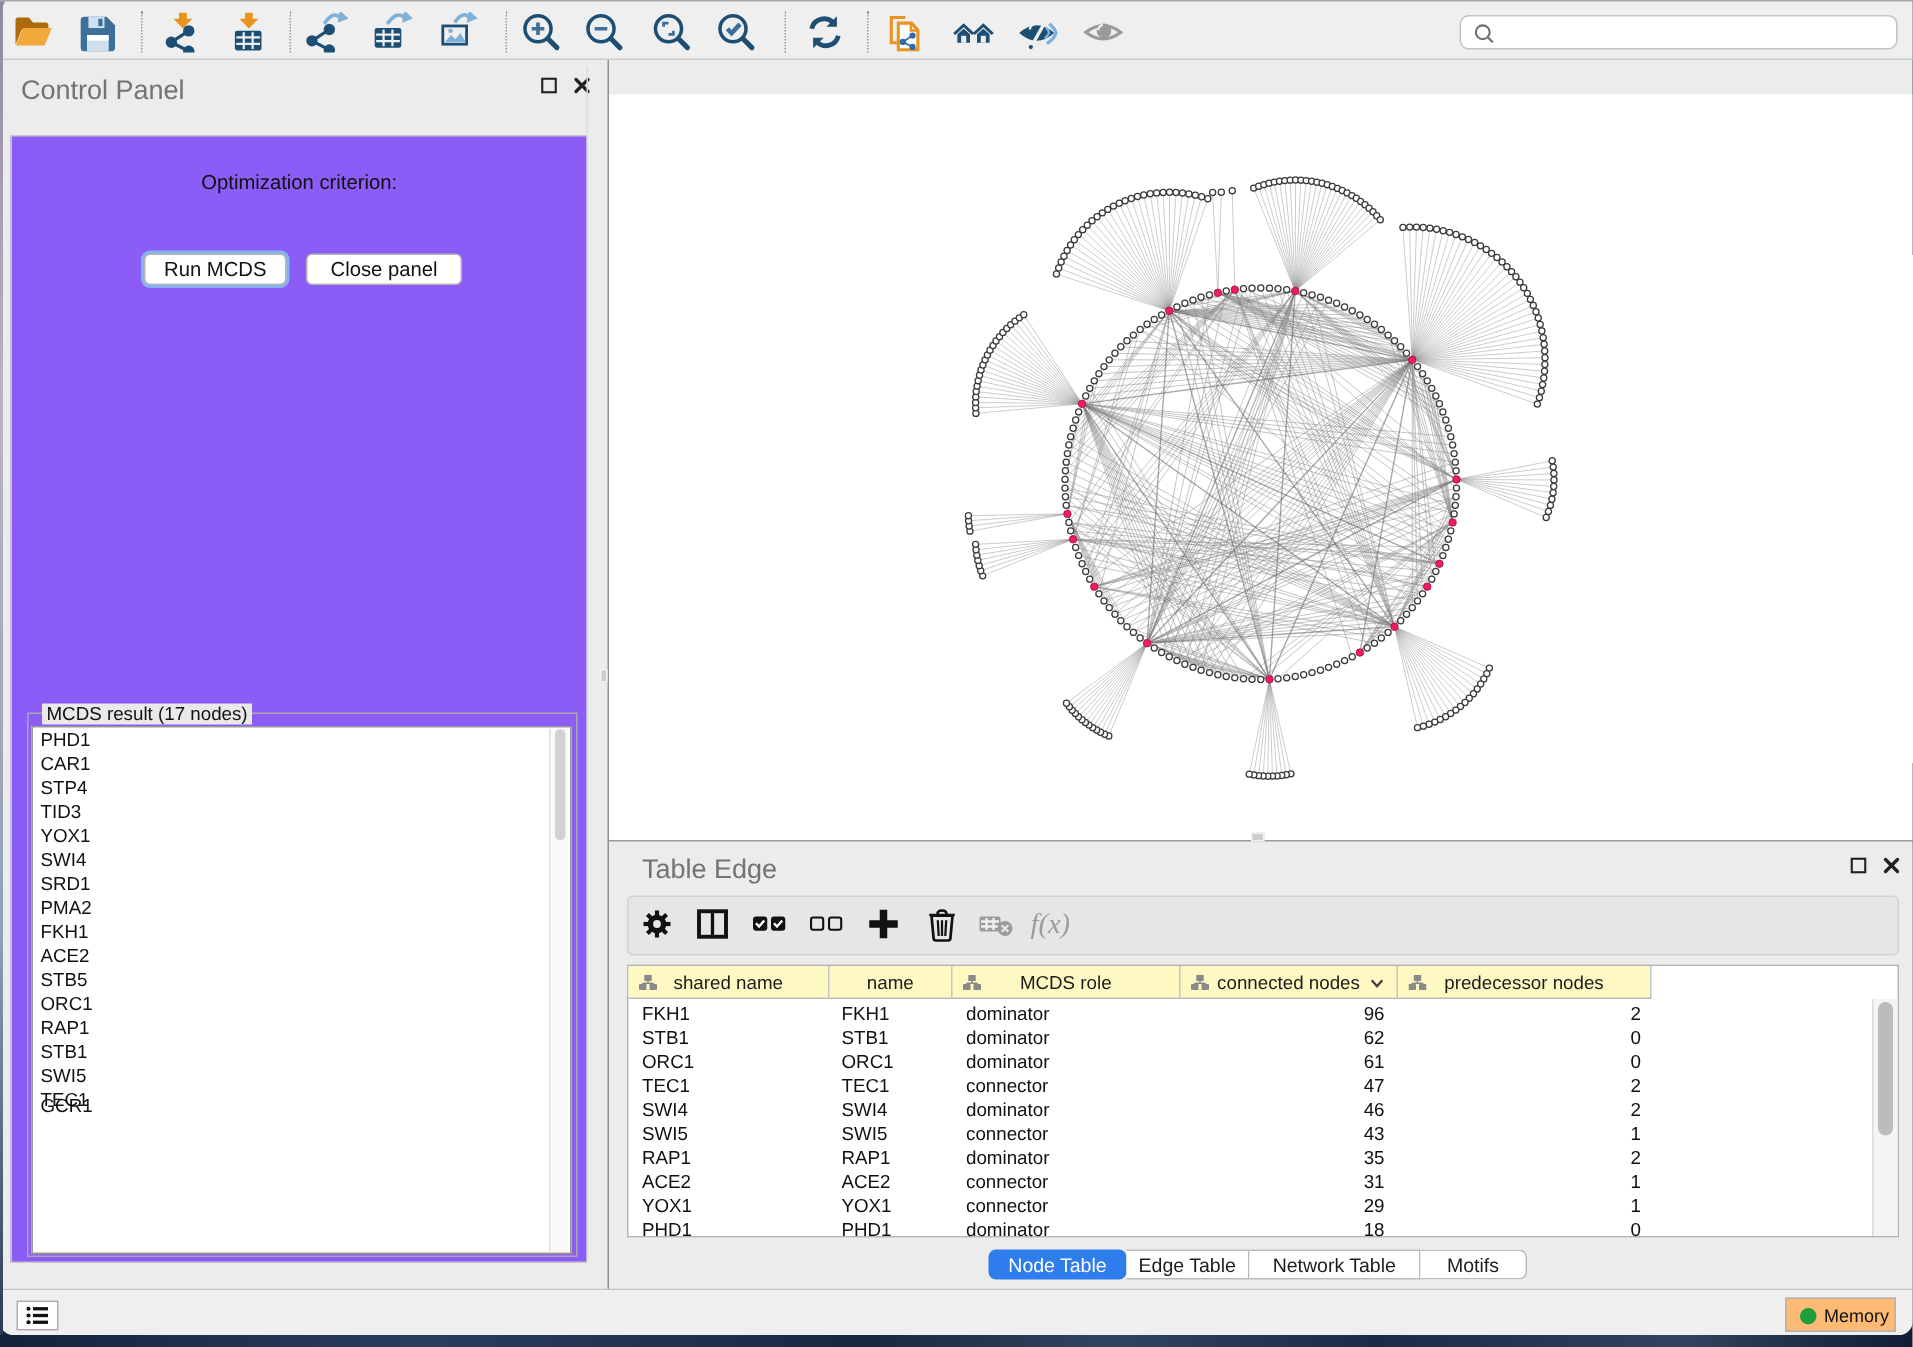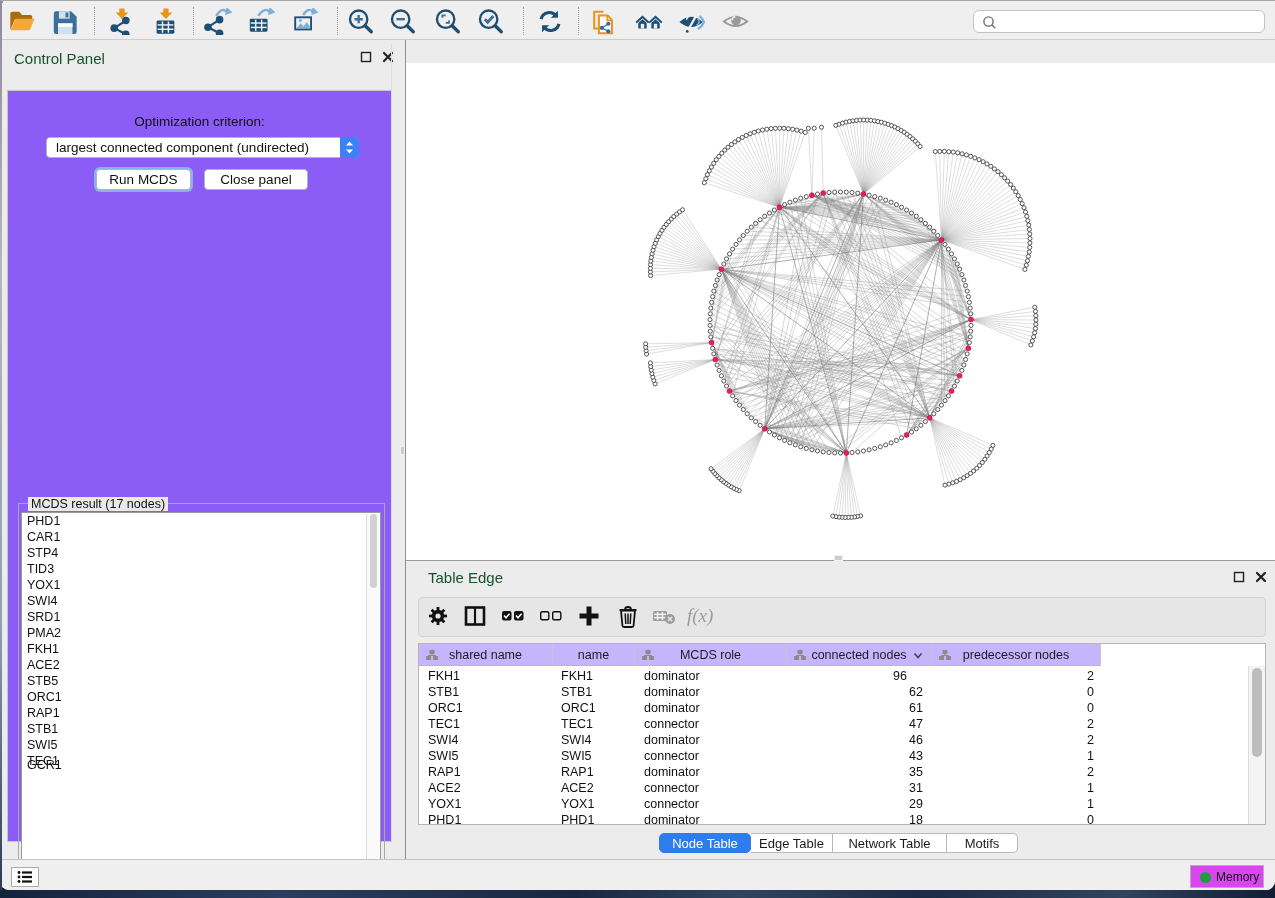--- a/index.html
+++ b/index.html
@@ -11,34 +11,34 @@
 #topedge { position:absolute; left:0; top:0; width:1275px; height:1px; background:#a6a6a6; z-index:60; }
 
 
 #toolbar { position:absolute; left:0; top:1px; width:1275px; height:39px; background:#efefef; border-bottom:1px solid #cccccc; }
 .tsep { position:absolute; top:6px; height:28px; width:0; border-left:1px dotted #9a9a9a; }
 .ticon { position:absolute; top:7px; width:28px; height:27px; }
 #search { position:absolute; left:973px; top:9px; width:292px; height:23px; background:#ffffff; border:1px solid #c3c3c3; border-radius:6px; }
 
 
 #cpanel { position:absolute; left:2px; top:40px; width:402px; height:820px; background:#ececec; }
-.ptitle { font-size:15px; color:#14532d; }
+.ptitle { font-size:18px; color:#737373; }
 .wicons { position:absolute; top:0; }
 #cp-tabs { position:absolute; left:77px; top:34px; height:19px; display:flex; }
 .tab { height:19px; line-height:18px; font-size:13px; color:#1c1c1c; text-align:center; background:#ffffff; border:1px solid #b9b9b9; border-left:none; }
 .tab:first-child { border-left:1px solid #b9b9b9; border-radius:4px 0 0 4px; }
 .tab.sel { background:#2f7ced; color:#ffffff; border-color:#2f7ced; border-radius:4px; }
 #cp-content { position:absolute; left:5px; top:50px; width:385px; height:752px; background:#8b5cf6; border:1px solid #c6c6c6; }
 #optlabel { position:absolute; left:0; top:23px; width:100%; text-align:center; font-size:13.5px; color:#111; }
 #dropdown { position:absolute; left:38px; top:46px; width:313px; height:21px; background:#ffffff; border:1px solid #b5b5b5; border-radius:4px; font-size:13.5px; color:#111; line-height:19px; padding-left:9px; }
 #ddbtn { position:absolute; right:-1px; top:-1px; width:19px; height:21px; background:#3c82f7; border-radius:0 4px 4px 0; }
 .btn { position:absolute; top:78px; height:21px; background:#ffffff; border:1px solid #b5b5b5; border-radius:4px; font-size:13.5px; color:#111; text-align:center; line-height:19px; }
 #runbtn { left:88px; width:95px; box-shadow:0 0 0 2px #85b2f0; }
 #closebtn { left:196px; width:104px; }
-#fieldset { position:absolute; left:10px; top:378px; width:367px; height:369px;margin-top:28px; }
+#fieldset { position:absolute; left:10px; top:378px; width:367px; height:369px; }
 #fsborder { position:absolute; left:0; top:6px; width:100%; height:363px; border:1px solid #a9a9a9; }
 #fslegend { position:absolute; left:10px; top:0; background:#e9e9e9; padding:0 3px; font-size:12.5px; color:#111; }
 #mcdslist { position:absolute; left:3px; top:15px; width:360px; height:352px; background:#ffffff; border:1px solid #999999; }
 #mcdslist .li { position:absolute; left:5px; font-size:12.5px; color:#111; }
 #mcdssb { position:absolute; right:1px; top:1px; width:13px; height:348px; background:#fafafa; border-left:1px solid #dddddd; }
 #mcdssb .thumb { position:absolute; left:3px; top:0px; width:7px; height:74px; background:#d2d2d2; border-radius:4px; }
 
 
 #vsplit { position:absolute; left:405px; top:40px; width:1px; height:820px; background:#8f8f8f; }
 #vhandle { position:absolute; left:400px; top:446px; width:5px; height:9px; background:#cdcdcd; border:1px solid #f2f2f2; }
@@ -49,36 +49,36 @@
 .light { position:absolute; top:4px; width:12px; height:12px; border-radius:50%; }
 #ntext { position:absolute; top:3px; left:402px; width:200px; text-align:center; font-size:12.5px; font-weight:bold; color:#222; letter-spacing:0; }
 #netcanvas { position:absolute; left:0; top:20px; width:869px; height:497px; background:#ffffff; }
 #hsplit { position:absolute; left:406px; top:560px; width:869px; height:1px; background:#9b9b9b; }
 #hhandle { position:absolute; left:834px; top:555px; width:9px; height:6px; background:#cdcdcd; border:1px solid #f2f2f2; }
 
 
 #tpanel { position:absolute; left:406px; top:562px; width:869px; height:298px; background:#ececec; }
 #tp-toolbar { position:absolute; left:12px; top:35px; width:848px; height:40px; background:#e6e6e6; border:1px solid #d2d2d2; border-radius:4px; }
 #ttable { position:absolute; left:12px; top:81px; width:848px; height:182px; background:#ffffff; border:1px solid #b5b5b5; }
-#thead { position:absolute; left:0; top:0; width:682px; height:22px; background:#c4b5fd; border-bottom:1px solid #b9b9b9; }
+#thead { position:absolute; left:0; top:0; width:682px; height:22px; background:#fef9c3; border-bottom:1px solid #b9b9b9; }
 .th { position:absolute; top:0; height:22px; border-right:1px solid #c6c6c6; }
 .th span { position:absolute; top:4px; width:100%; text-align:center; font-size:12.5px; color:#1c1c1c; }
 .td { position:absolute; font-size:12.5px; color:#111; height:16px; line-height:16px; }
 #tsb { position:absolute; right:0px; top:22px; width:17px; height:158px; background:#f4f4f4; border-left:1px solid #dcdcdc; }
 #tsb .thumb { position:absolute; left:3px; top:2px; width:10px; height:89px; background:#bcbcbc; border-radius:6px; }
 #bottabs { position:absolute; left:253px; top:271px; height:26px; display:flex; }
 .btab { height:20px; line-height:19px; font-size:13px; color:#1c1c1c; text-align:center; background:#ffffff; border:1px solid #b9b9b9; border-left:none; }
 .btab:first-child { border-radius:5px 0 0 5px; border-left:1px solid #b9b9b9; }
 .btab:last-child { border-radius:0 5px 5px 0; }
 .btab.sel { background:#2f7ced; color:#ffffff; border-color:#2f7ced; border-radius:5px; }
 
 
 #statusbar { position:absolute; left:0; top:859px; width:1275px; height:31px; background:#efefef; border-top:1px solid #c4c4c4; border-radius:0 0 9px 9px; }
 #listbtn { position:absolute; left:11px; top:7px; width:28px; height:20px; background:#fdfdfd; border:1px solid #ababab; }
-#membtn { position:absolute; left:1190px; top:5px; width:74px; height:23px; background:#d946ef; border:1px solid #b2b2b2; font-size:12px; color:#111; }
+#membtn { position:absolute; left:1190px; top:5px; width:74px; height:23px; background:#fdba74; border:1px solid #b2b2b2; font-size:12px; color:#111; }
 #membtn .dot { position:absolute; left:9px; top:6px; width:11px; height:11px; border-radius:50%; background:#1b9e3b; }
 #membtn .mt { position:absolute; left:25px; top:4px; }
 </style>
 </head>
 <body>
 
 <div id="win"></div>
 
 <div id="toolbar">
   <svg class="ticon" style="left:8px" width="30" height="28" viewBox="0 0 30 28">
@@ -210,26 +210,20 @@
 </div>
 
 <div id="cpanel">
   <div class="ptitle" style="position:absolute;left:12px;top:10px;">Control Panel</div>
   <svg class="wicons" width="36" height="14" style="left:358px;top:10px" viewBox="0 0 36 14">
     <rect x="1.5" y="2.5" width="9" height="9" fill="none" stroke="#222" stroke-width="1.4"></rect>
     <path d="M24 3 L32 11 M32 3 L24 11" stroke="#222" stroke-width="2.2" stroke-linecap="round"></path>
   </svg>
   <div id="cp-content">
     <div id="optlabel">Optimization criterion:</div>
-    <div id="dropdown">largest connected component (undirected)
-      <div id="ddbtn"><svg width="19" height="21" viewBox="0 0 19 21">
-            <path d="M9.5 4.5 L13 8.5 L6 8.5 Z" fill="#fff"></path>
-            <path d="M9.5 16.5 L13 12.5 L6 12.5 Z" fill="#fff"></path>
-          </svg></div>
-    </div>
     <div class="btn" id="runbtn">Run MCDS</div>
     <div class="btn" id="closebtn">Close panel</div>
     <div id="fieldset">
       <div id="fsborder"></div>
       <div id="fslegend">MCDS result (17 nodes)</div>
       <div id="mcdslist">
         <div class="li" style="top:1px">PHD1</div>
         <div class="li" style="top:17px">CAR1</div>
         <div class="li" style="top:33px">STP4</div>
         <div class="li" style="top:49px">TID3</div>
@@ -1181,21 +1175,21 @@
               <rect x="7" y="7" width="5" height="4" rx="0.5"></rect>
               <path d="M6 5 v1.5 M2.5 6.5 h7 M2.5 6.5 v1 M9.5 6.5 v1" stroke="#8a8a8a" stroke-width="1" fill="none"></path>
             </g>
           </svg>
           <span>predecessor nodes</span>
         </div>
       </div>
     <div class="td" style="left:9px;top:24px">FKH1</div>
     <div class="td" style="left:142px;top:24px">FKH1</div>
     <div class="td" style="left:225px;top:24px">dominator</div>
-    <div class="td" style="left:388px;top:24px;width:100px;text-align:right">96</div>
+    <div class="td" style="left:404px;top:24px;width:100px;text-align:right">96</div>
     <div class="td" style="left:575px;top:24px;width:100px;text-align:right">2</div>
     <div class="td" style="left:9px;top:40px">STB1</div>
     <div class="td" style="left:142px;top:40px">STB1</div>
     <div class="td" style="left:225px;top:40px">dominator</div>
     <div class="td" style="left:404px;top:40px;width:100px;text-align:right">62</div>
     <div class="td" style="left:575px;top:40px;width:100px;text-align:right">0</div>
     <div class="td" style="left:9px;top:56px">ORC1</div>
     <div class="td" style="left:142px;top:56px">ORC1</div>
     <div class="td" style="left:225px;top:56px">dominator</div>
     <div class="td" style="left:404px;top:56px;width:100px;text-align:right">61</div>

